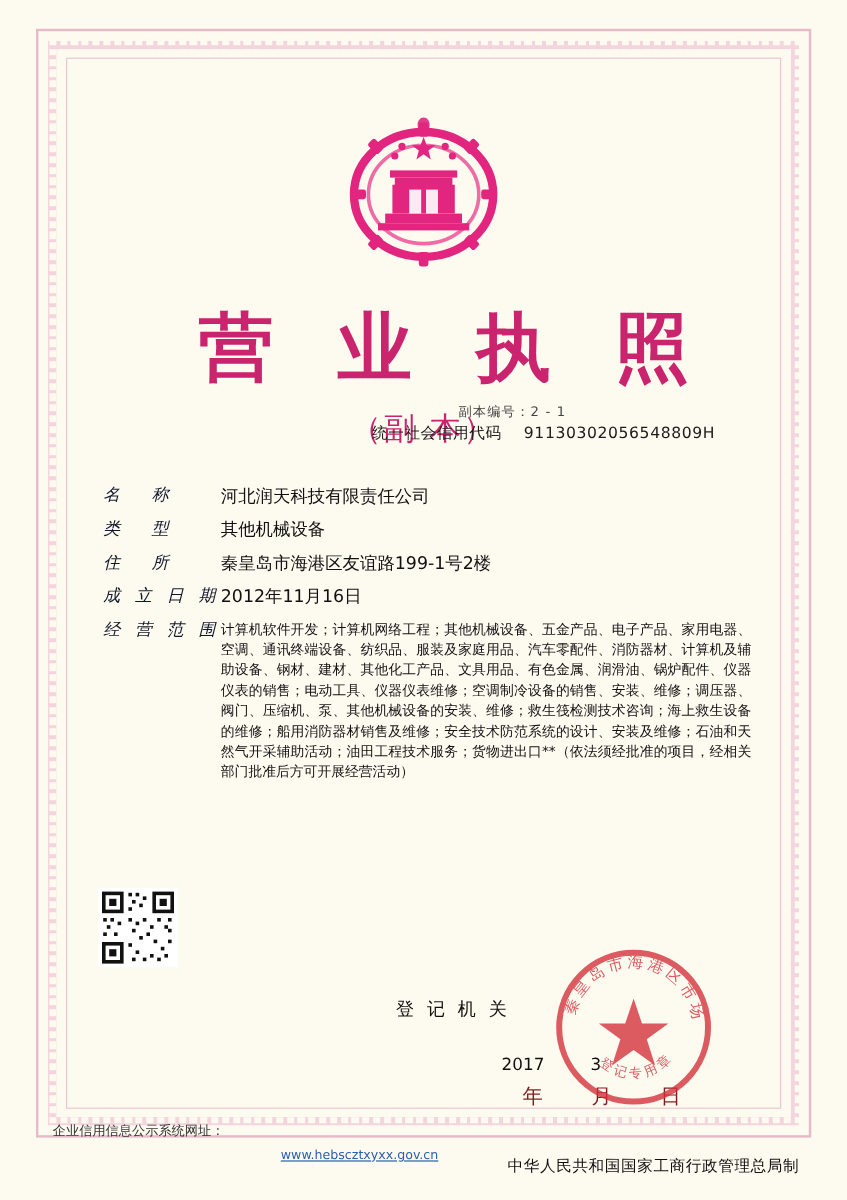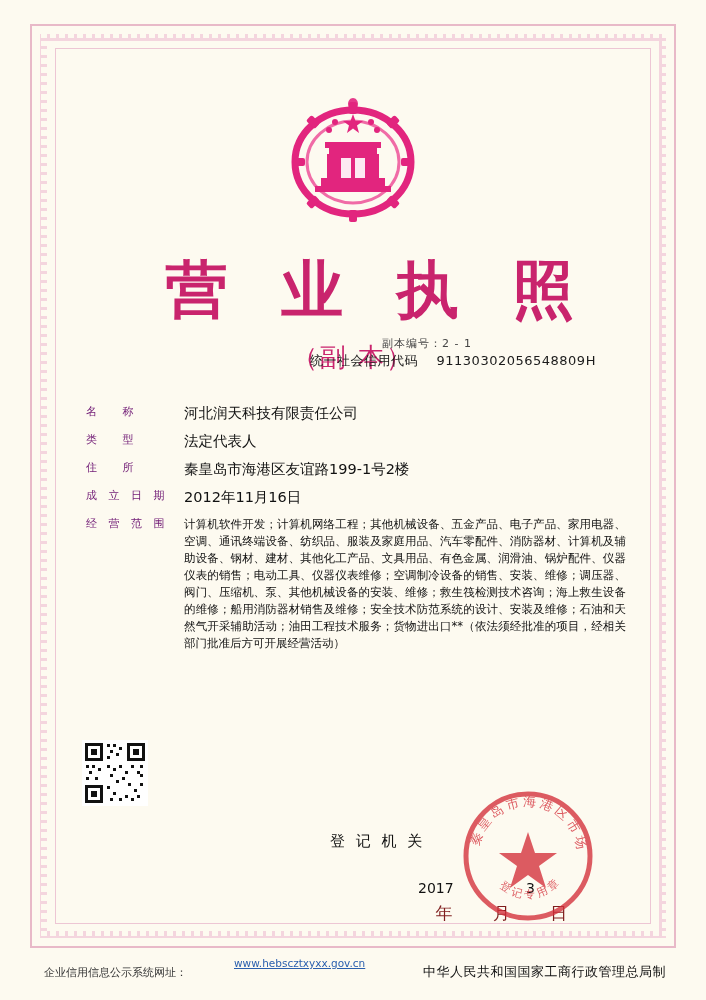--- a/index.html
+++ b/index.html
@@ -73,44 +73,45 @@
     white-space:nowrap;
   }
 
   
   .fields{
     position:absolute;left:86px;top:404px;width:540px;
   }
   .row{display:flex;margin-bottom:9px;align-items:flex-start;}
   .row .lbl{
     width:92px;flex:0 0 92px;
-    font-size:11px;color:#701a75;
+    font-size:14px;color:#0f172a;
     letter-spacing:4px;
     white-space:nowrap;
+    font-style:italic;
   }
   .row .lbl.sp5{letter-spacing:11px;}
   .row .val{
     font-size:14.5px;color:#111;
     padding-left:6px;
   }
   .row .val.small{
     font-size:11.5px;line-height:17px;text-align:justify;width:444px;
   }
   .row .val .gap{display:inline-block;width:22px;}
 
   
   .reg-label{
     position:absolute;left:330px;top:832px;
     font-size:15px;color:#111;letter-spacing:3px;
   }
   .date-line{
     position:absolute;left:418px;top:880px;
     font-size:14px;color:#111;
   }
-  .date-line .y{margin-right:34px;}
+  .date-line .y{}
   .date-line .m{margin-right:34px;}
   .date-chars{
     position:absolute;left:418px;top:902px;
     font-size:17px;color:#7f1d1d;
   }
   .date-chars span{display:inline-block;width:52px;text-align:center;}
 
   
   .qr{
     position:absolute;left:82px;top:740px;width:66px;height:66px;
@@ -118,21 +119,21 @@
   }
 
   
   .seal{
     position:absolute;left:452px;top:780px;width:152px;height:152px;
     opacity:.78;
   }
 
   
   .foot-left{
-    position:absolute;left:44px;top:965px;
+    position:absolute;left:44px;top:935px;
     font-size:11px;color:#333;
   }
   .foot-url{
     position:absolute;left:234px;top:957px;
     font-size:10.5px;color:#2a5fae;text-decoration:underline;
   }
   .foot-right{
     position:absolute;right:40px;top:963px;
     font-size:13px;color:#111;letter-spacing:.5px;
   }
@@ -192,21 +193,21 @@
 
 <div class="fields">
 
   <div class="row">
     <div class="lbl sp5">名    称</div>
     <div class="val">河北润天科技有限责任公司</div>
   </div>
 
   <div class="row">
     <div class="lbl sp5">类    型</div>
-    <div class="val">法定代表人</div>
+    <div class="val">其他机械设备</div>
   </div>
 
   <div class="row">
     <div class="lbl sp5">住    所</div>
     <div class="val">秦皇岛市海港区友谊路199-1号2楼</div>
   </div>
 
 
 
   <div class="row">

